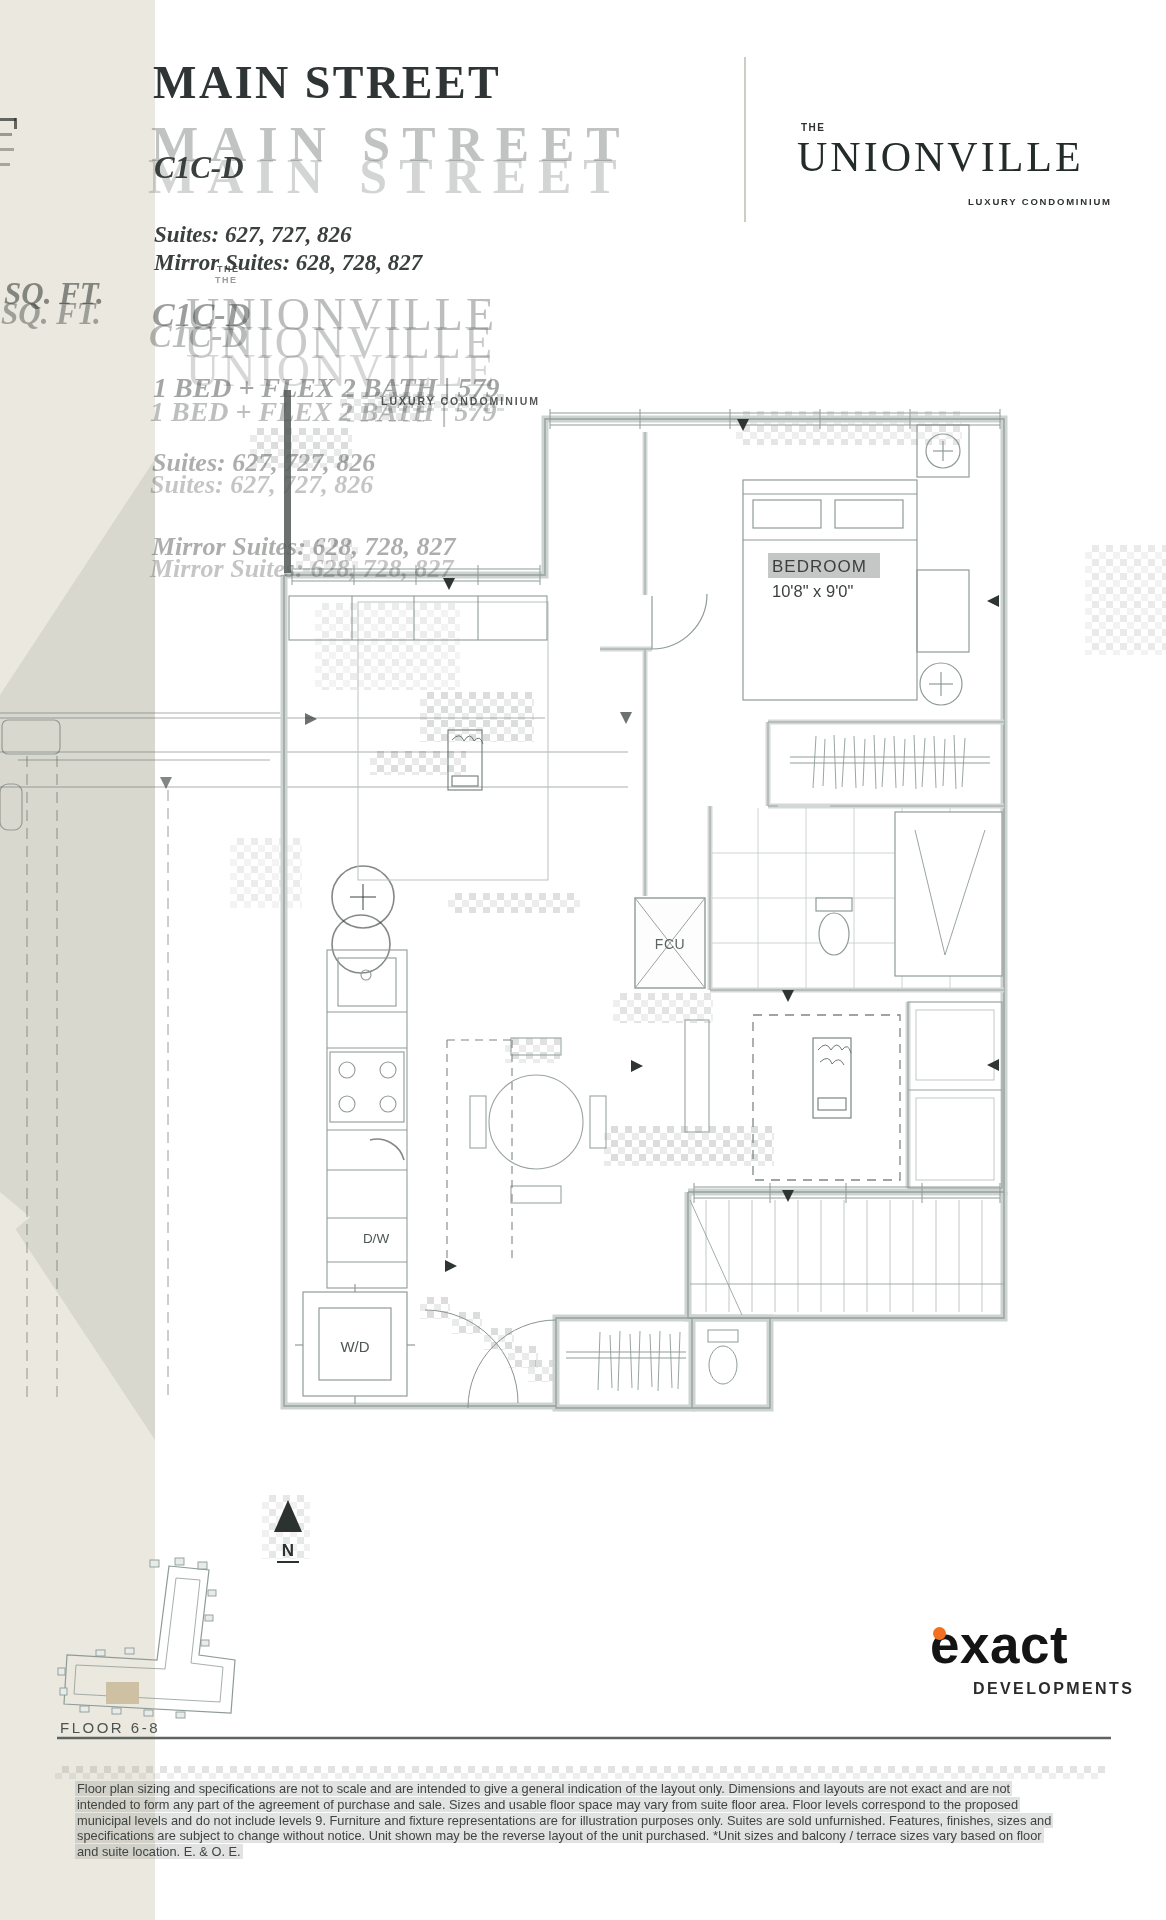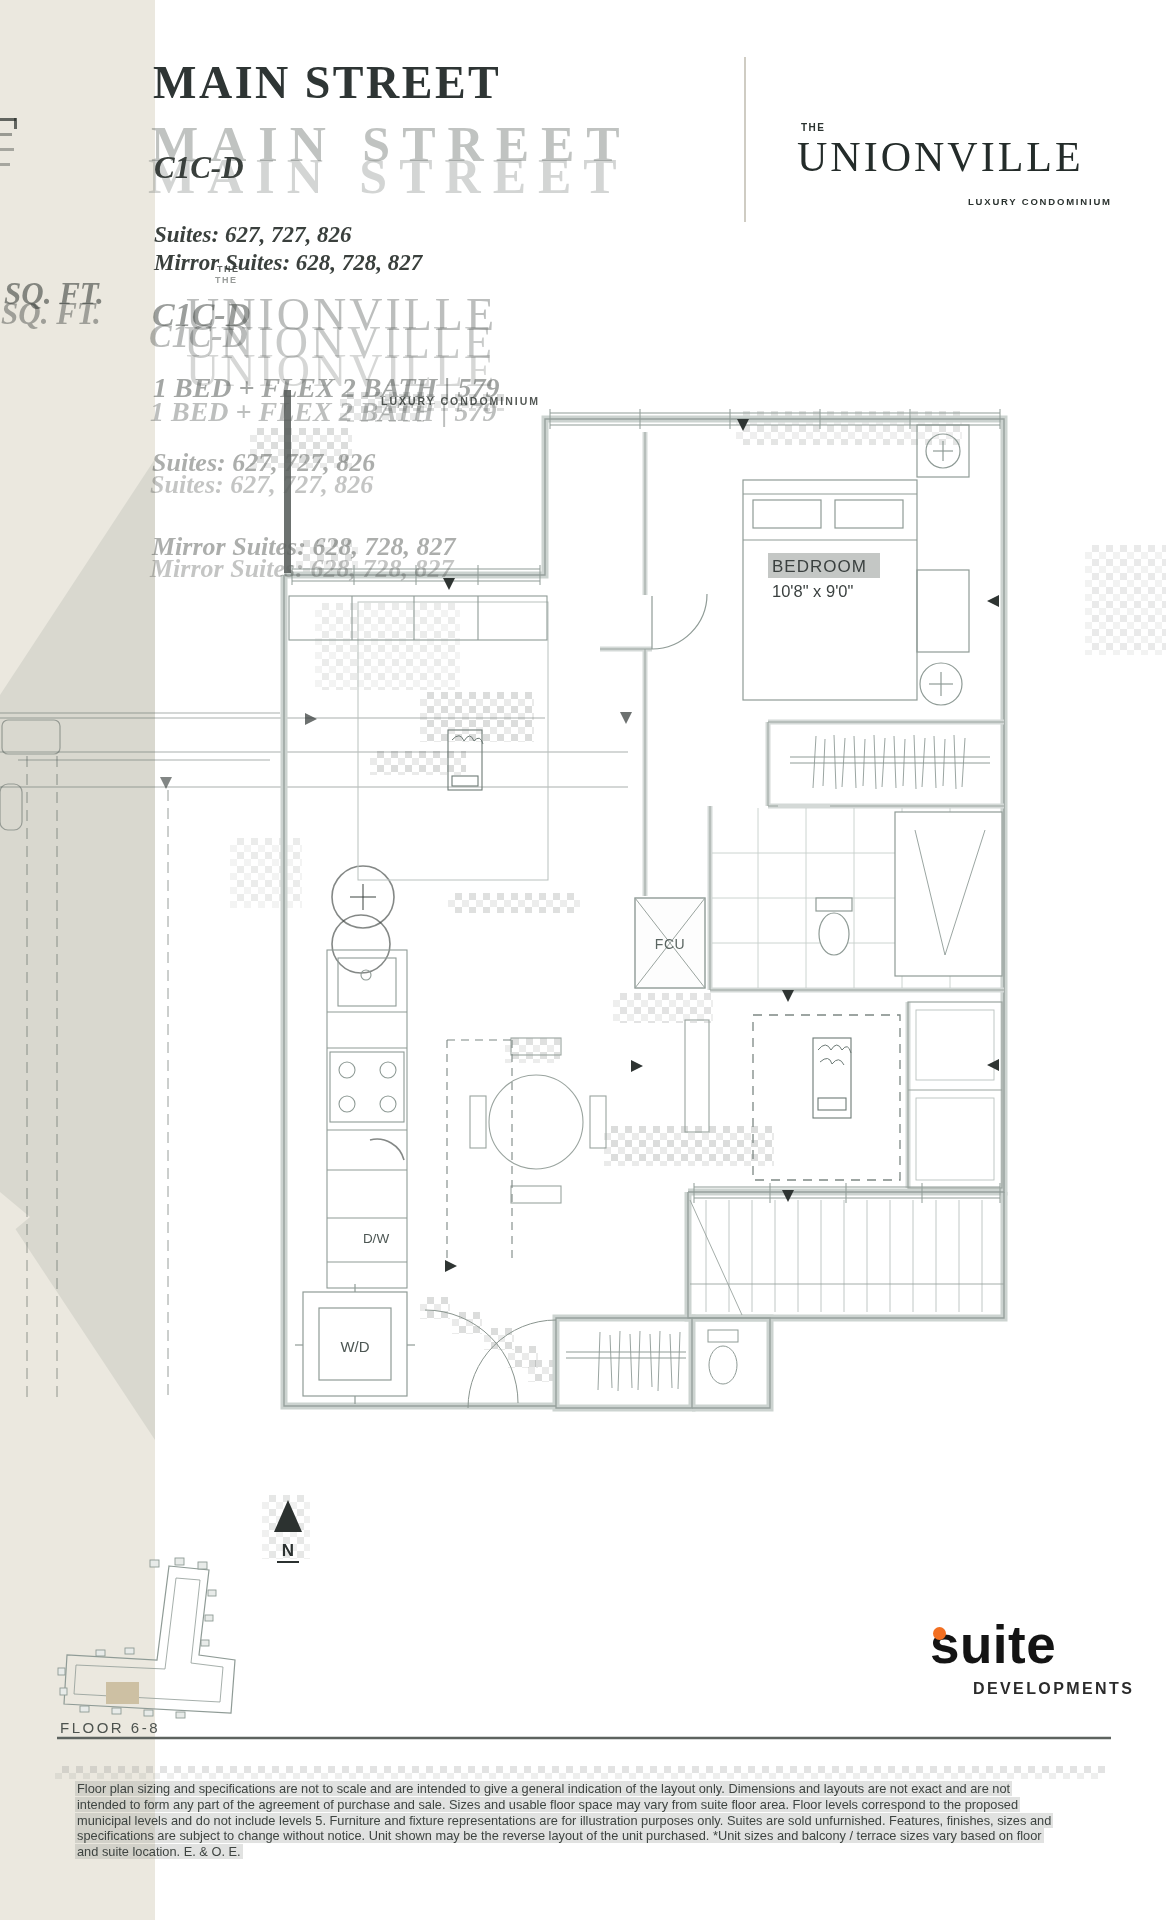--- a/index.html
+++ b/index.html
@@ -394,26 +394,26 @@
   <div class="abs serif it" style="left:1px;top:296px;font-size:31px;color:rgba(45,51,48,.4);">SQ. FT.</div>
 
   <div class="abs" style="left:284px;top:390px;width:7px;height:183px;background:#585d5b;opacity:.88;"></div>
 
   <div class="abs" style="left:744px;top:57px;width:1.5px;height:165px;background:#cfccc3;"></div>
   <div class="abs small-caps" style="left:801px;top:122px;font-size:10px;color:#2a322f;">THE</div>
   <div class="abs serif brand-word" style="left:797px;top:133px;">UNIONVILLE</div>
   <div class="abs small-caps" style="left:968px;top:196px;font-size:9.5px;letter-spacing:1.8px;color:#2a322f;">LUXURY CONDOMINIUM</div>
 
   <div class="abs incan">
-    <span class="incan-name">suite</span>
+    <span class="incan-name">exact</span>
     <span class="incan-dot" style="background:#f26f21;"></span>
     <span class="incan-sub">DEVELOPMENTS</span>
   </div>
 
   <div class="abs" style="left:55px;top:1781px;">
     <div class="dline"><span>Floor plan sizing and specifications are not to scale and are intended to give a general indication of the layout only. Dimensions and layouts are not exact and are not</span></div>
     <div class="dline"><span>intended to form any part of the agreement of purchase and sale. Sizes and usable floor space may vary from suite floor area. Floor levels correspond to the proposed</span></div>
-    <div class="dline"><span>municipal levels and do not include levels 5. Furniture and fixture representations are for illustration purposes only. Suites are sold unfurnished. Features, finishes, sizes and</span></div>
+    <div class="dline"><span>municipal levels and do not include levels 9. Furniture and fixture representations are for illustration purposes only. Suites are sold unfurnished. Features, finishes, sizes and</span></div>
     <div class="dline"><span>specifications are subject to change without notice. Unit shown may be the reverse layout of the unit purchased. *Unit sizes and balcony / terrace sizes vary based on floor</span></div>
     <div class="dline"><span>and suite location. E. &amp; O. E.</span></div>
   </div>
 
 </div>
 
 </body></html>

